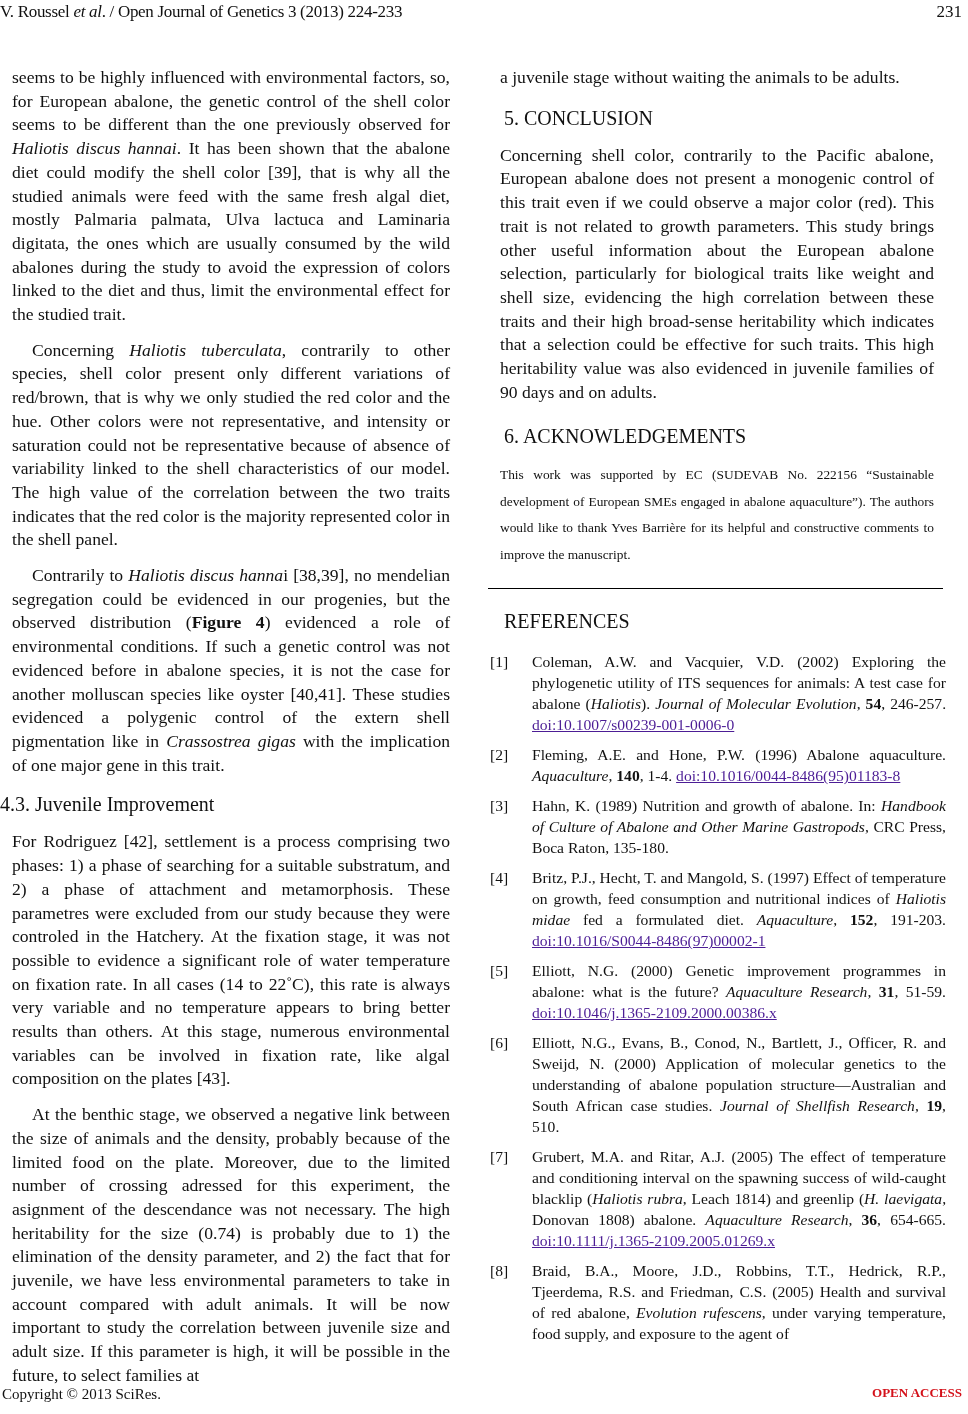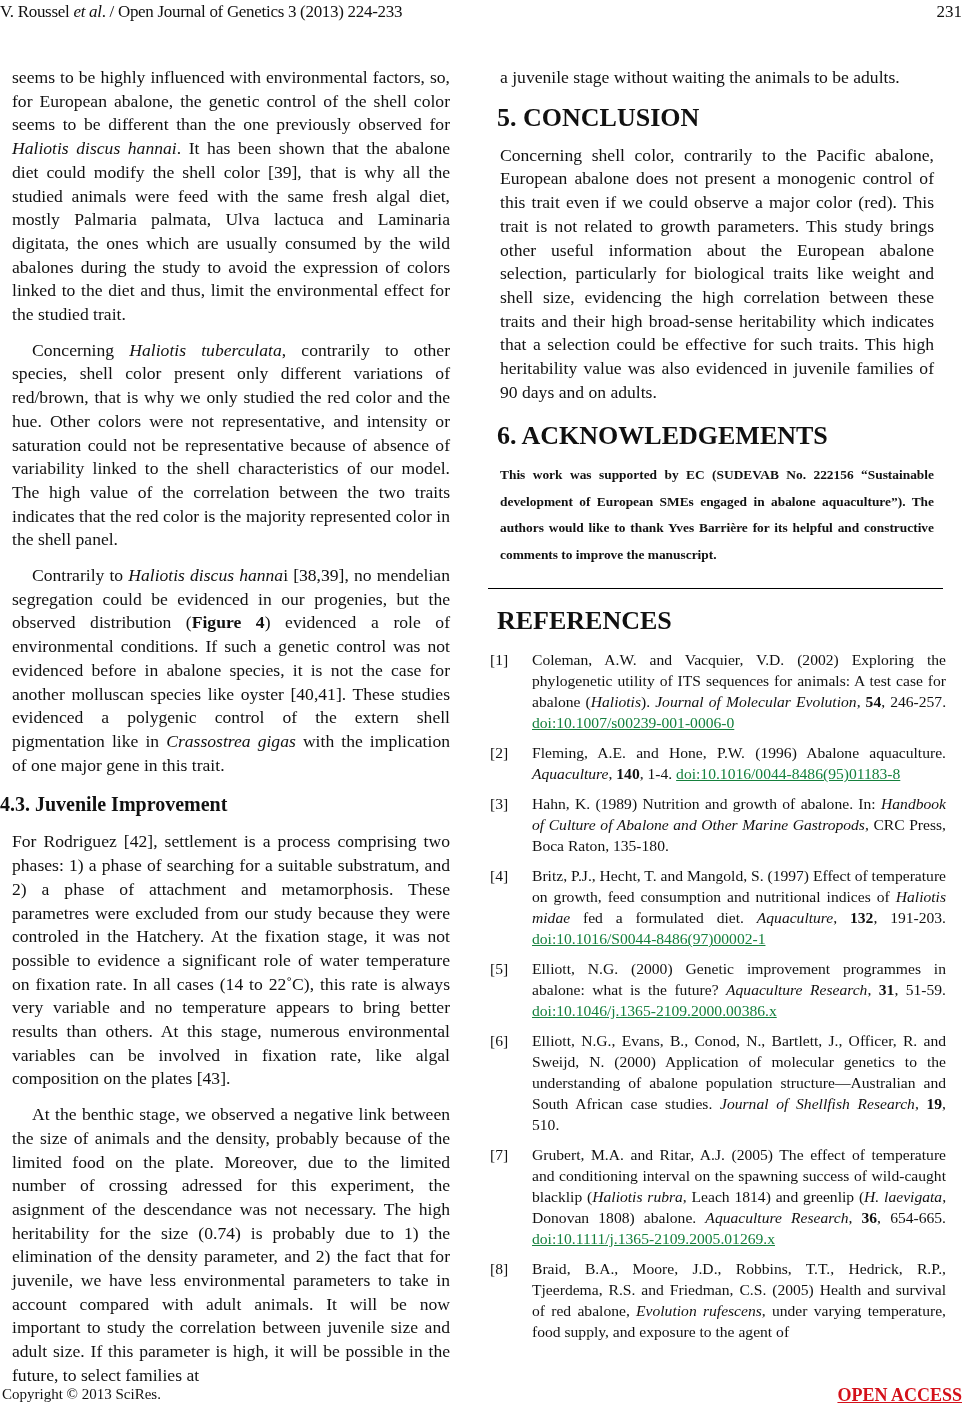--- a/index.html
+++ b/index.html
@@ -9,34 +9,34 @@
   .header .title { position:absolute; left:0; right:0; top:0; text-align:left;
          font-size:17px; letter-spacing:-0.3px; }
   .header .page { position:absolute; right:6px; top:0; font-size:17px; }
   .col { position:absolute; top:54px; width:462px; font-size:17.6px; line-height:23.7px; }
   .col.left { left:0; }
   .col.right { left:488px; width:458px; }
   p { margin:12px; text-align:justify; }
   p.indent { text-indent:20px; }
   i { font-style:italic; }
   b { font-weight:bold; }
-  h3 { margin:0; font-size:20px; font-weight:bold; line-height:26px; }
-  h2 { margin:9px; font-size:26px; font-weight:bold; line-height:28px; }
+  h3 { margin:0; font-size:20px; font-weight:normal; line-height:26px; }
+  h2 { margin:16px; font-size:20px; font-weight:normal; line-height:28px; }
   .sec-left { margin-top:14px; margin-bottom:13px; }
   .sec-right { margin-top:14px; margin-bottom:10px; }
-  .ack { font-size:13.4px; line-height:26.5px; text-align:justify;font-weight:bold; }
+  .ack { font-size:13.4px; line-height:26.5px; text-align:justify; }
   .rule { border-top:1.5px solid #000; margin:20px 0 18px 0; width:455px; }
   .refs { margin-top:14px; }
   .ref { display:flex; font-size:15.6px; line-height:21px; margin-bottom:9px; }
   .ref .num { width:42px; flex:0 0 42px; padding-left:2px; }
   .ref .txt { flex:1; text-align:justify; }
-  .ref a { color:#15803d; text-decoration:underline; }
+  .ref a { color:#4c1d95; text-decoration:underline; }
   .footer-left { position:absolute; left:2px; top:1386px; font-size:15px; }
-  .footer-right { position:absolute; right:6px; top:1385px; font-size:18px;
-         font-weight:bold; color:#d4111a;text-decoration:underline; }
+  .footer-right { position:absolute; right:6px; top:1385px; font-size:13px;
+         font-weight:bold; color:#d4111a; }
 </style>
 </head>
 <body>
 
 <div class="header">
   <div class="title"><span>V. Roussel</span> <i>et al</i><span>. / Open Journal of Genetics 3 (2013) 224-233</span></div>
   <div class="page">231</div>
 </div>
 
 <div class="col left">
@@ -64,21 +64,21 @@
       <div class="ref">
         <div class="num">[2]</div>
         <div class="txt">Fleming, A.E. and Hone, P.W. (1996) Abalone aquaculture. <i>Aquaculture</i>, <b>140</b>, 1-4. <a href="#">doi:10.1016/0044-8486(95)01183-8</a></div>
       </div>
       <div class="ref">
         <div class="num">[3]</div>
         <div class="txt">Hahn, K. (1989) Nutrition and growth of abalone. In: <i>Handbook of Culture of Abalone and Other Marine Gastropods</i>, CRC Press, Boca Raton, 135-180.</div>
       </div>
       <div class="ref">
         <div class="num">[4]</div>
-        <div class="txt">Britz, P.J., Hecht, T. and Mangold, S. (1997) Effect of temperature on growth, feed consumption and nutritional indices of <i>Haliotis midae</i> fed a formulated diet. <i>Aquaculture</i>, <b>132</b>, 191-203. <a href="#">doi:10.1016/S0044-8486(97)00002-1</a></div>
+        <div class="txt">Britz, P.J., Hecht, T. and Mangold, S. (1997) Effect of temperature on growth, feed consumption and nutritional indices of <i>Haliotis midae</i> fed a formulated diet. <i>Aquaculture</i>, <b>152</b>, 191-203. <a href="#">doi:10.1016/S0044-8486(97)00002-1</a></div>
       </div>
       <div class="ref">
         <div class="num">[5]</div>
         <div class="txt">Elliott, N.G. (2000) Genetic improvement programmes in abalone: what is the future? <i>Aquaculture Research</i>, <b>31</b>, 51-59. <a href="#">doi:10.1046/j.1365-2109.2000.00386.x</a></div>
       </div>
       <div class="ref">
         <div class="num">[6]</div>
         <div class="txt">Elliott, N.G., Evans, B., Conod, N., Bartlett, J., Officer, R. and Sweijd, N. (2000) Application of molecular genetics to the understanding of abalone population structure—Australian and South African case studies. <i>Journal of Shellfish Research</i>, <b>19</b>, 510.</div>
       </div>
       <div class="ref">

